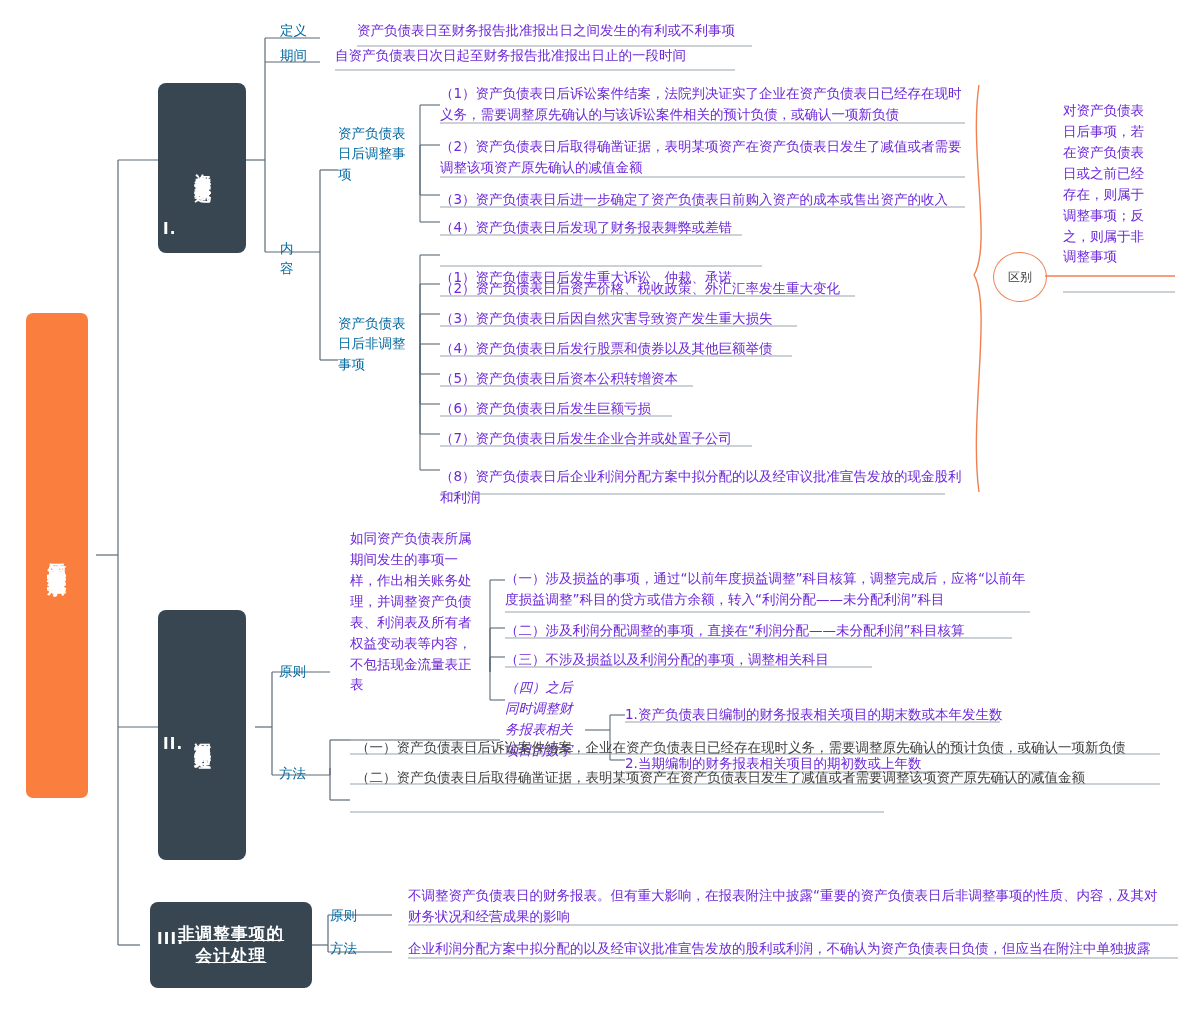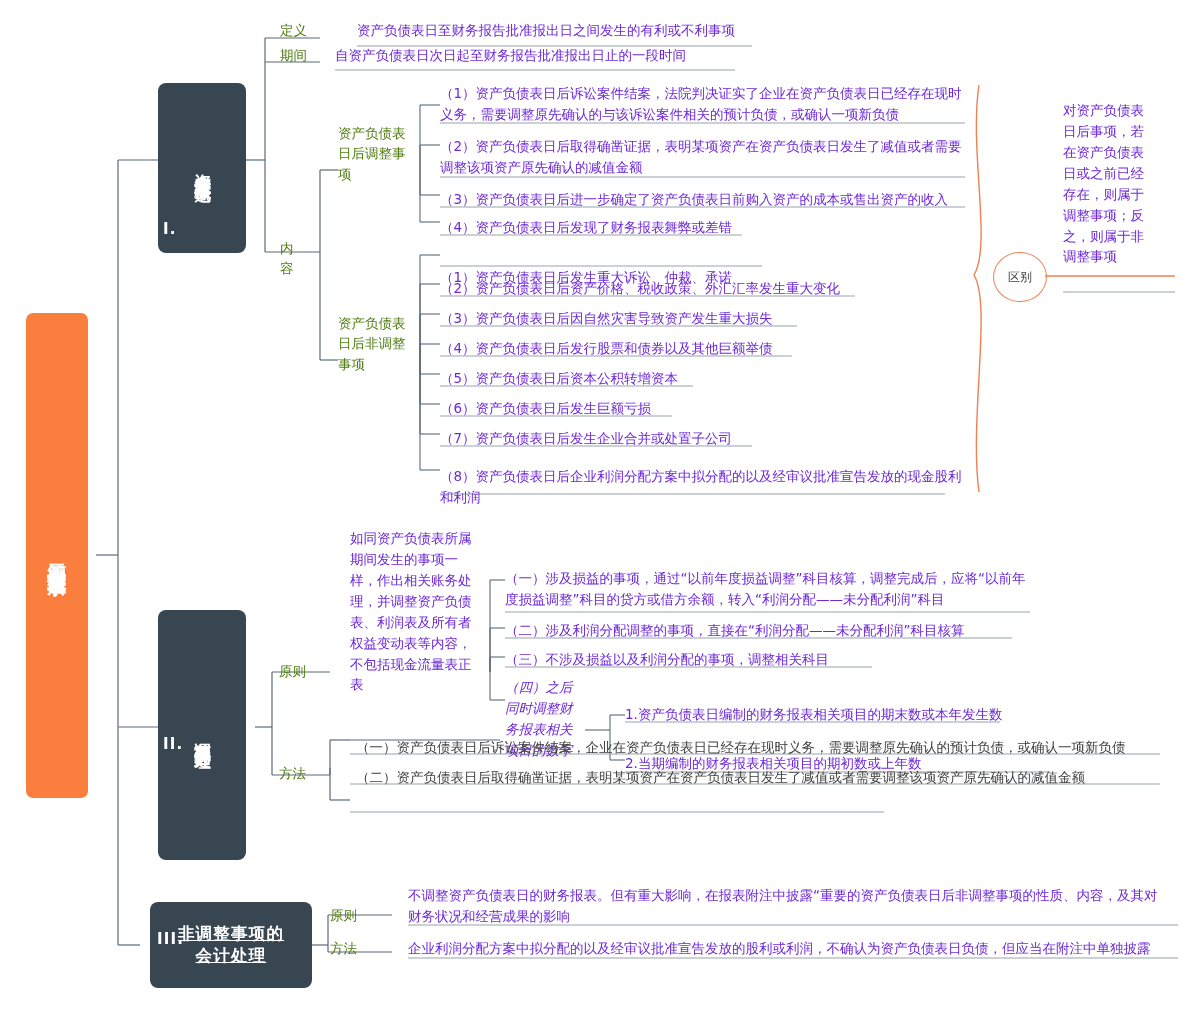--- a/index.html
+++ b/index.html
@@ -66,21 +66,21 @@
   .leaf{
     position:absolute;
     font-size:13.5px;
     line-height:1.55;
     color:#6d28d9;
     white-space:pre-wrap;
   }
   .lbl{
     position:absolute;
     font-size:13.5px;
-    color:#4d7c0f;
+    color:#0369a1;
     line-height:1.5;
     white-space:pre-wrap;
   }
   .circ{
     position:absolute;
     width:52px;height:48px;
     border:1.4px solid #F08050;
     border-radius:50%;
     display:flex;align-items:center;justify-content:center;
     text-align:center;

